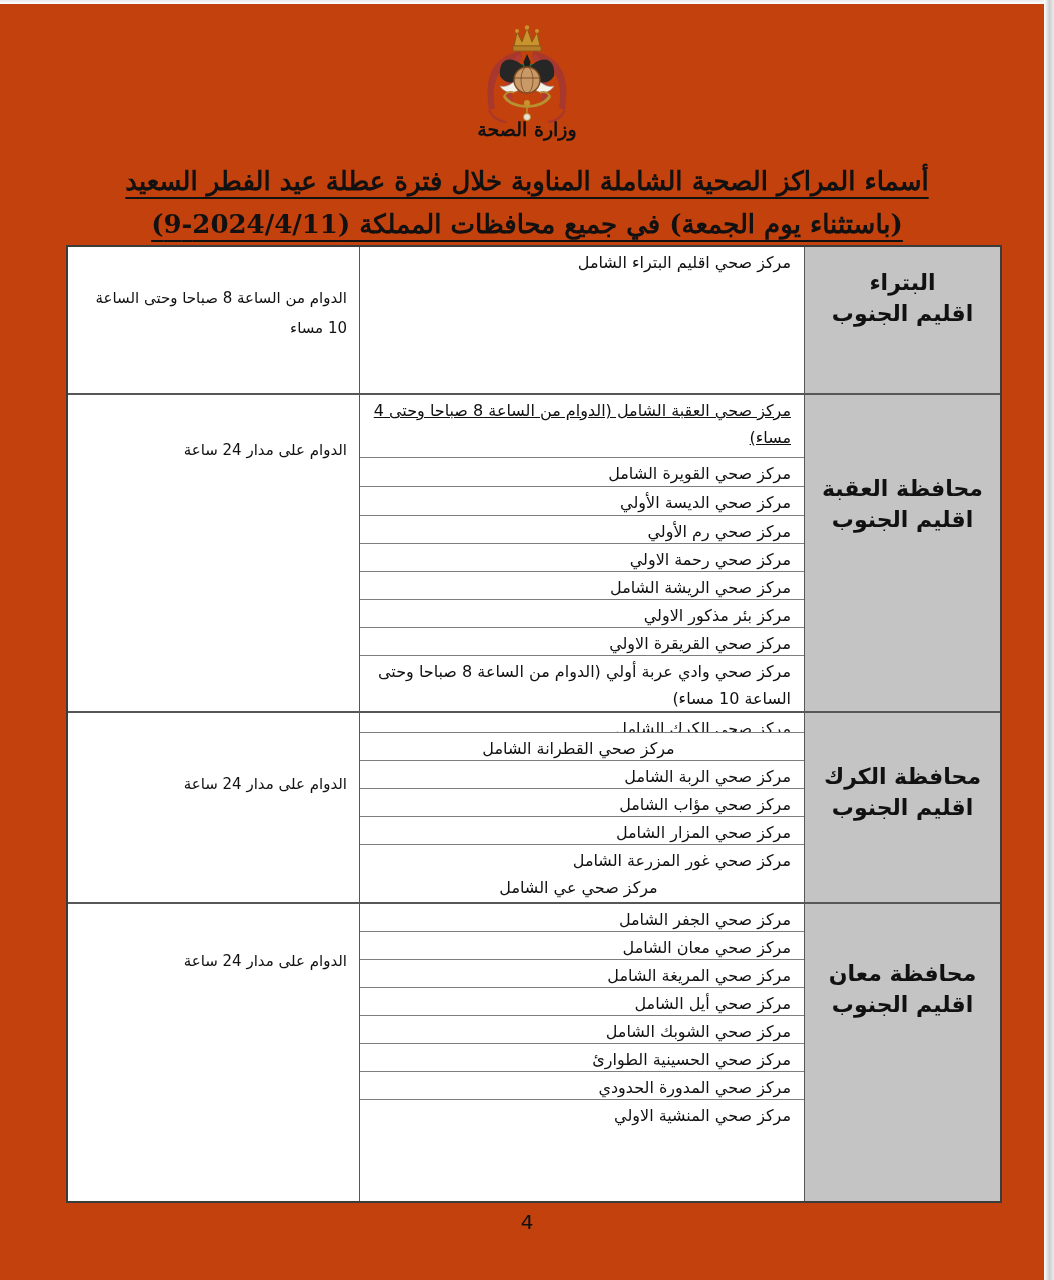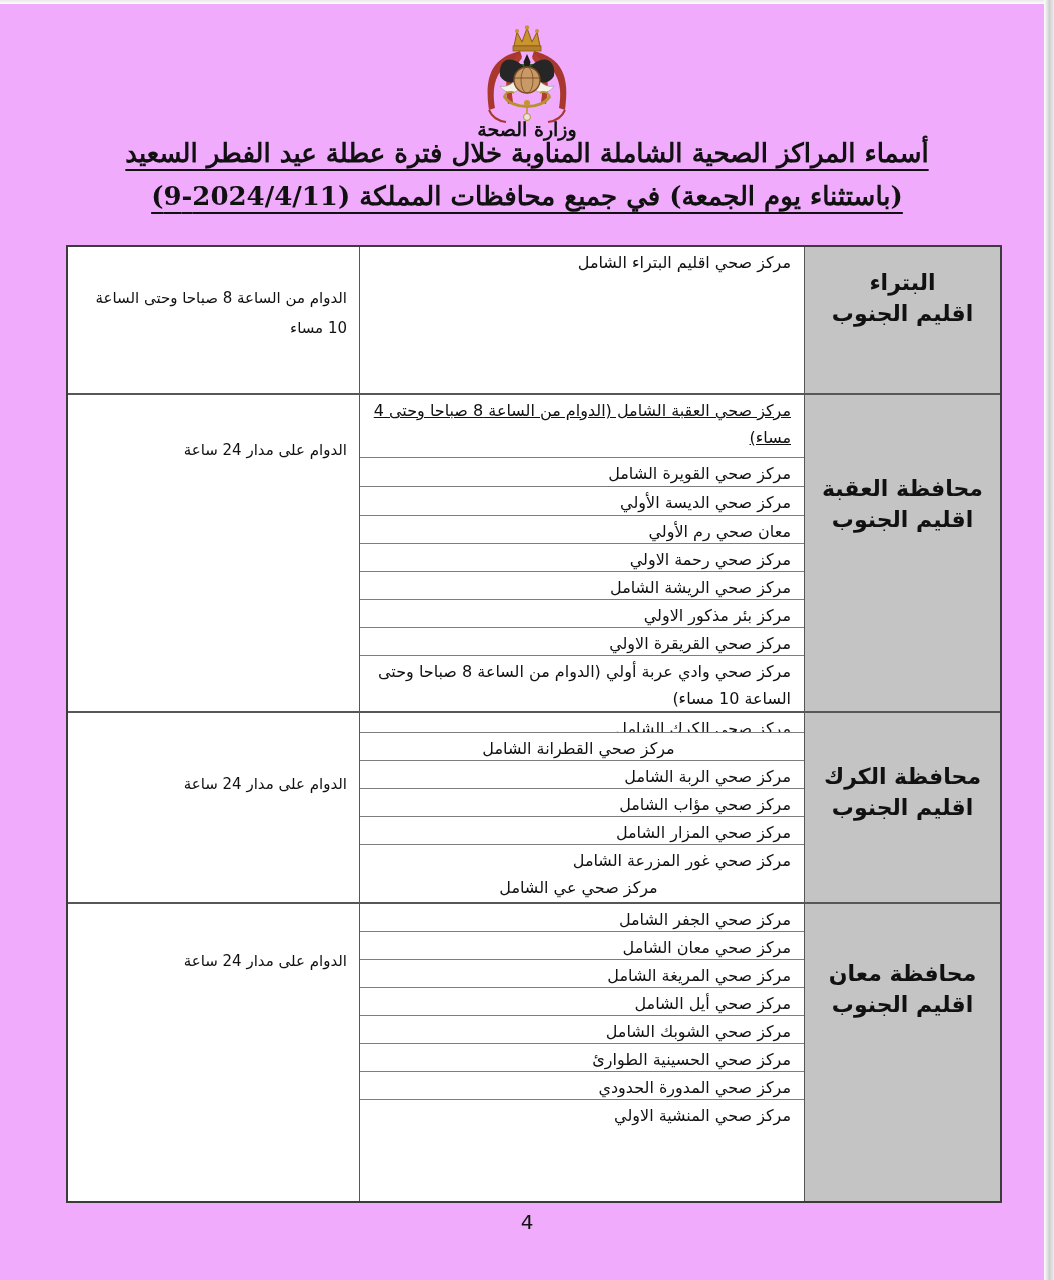--- a/index.html
+++ b/index.html
@@ -1,34 +1,34 @@
 <!DOCTYPE html>
 <html lang="ar"><head>
 <meta charset="utf-8">
 <style>
   html,body{margin:0;padding:0;background:#ffffff;}
   .page{
-    position:relative;width:1054px;height:1280px;background:#f0abfc;overflow:hidden;
+    position:relative;width:1054px;height:1280px;background:#c2410c;overflow:hidden;
     font-family:"DejaVu Sans","Liberation Sans",sans-serif;color:#111;
   }
   .scan-edge-right{
     position:absolute;top:0;right:0;width:10px;height:100%;
     background:linear-gradient(to right,#ffffff 0%,#cfcfcf 55%,#ececec 100%);
   }
   .scan-edge-top{
     position:absolute;top:0;left:0;width:100%;height:4px;
     background:linear-gradient(to bottom,#e9e9e9,#ffffff);
   }
   .logo{position:absolute;top:24px;left:50%;transform:translateX(-50%);}
   .ministry{
     position:absolute;top:118px;left:0;width:100%;text-align:center;direction:rtl;
     font-family:"DejaVu Serif","Liberation Serif",serif;font-size:19px;font-weight:600;
   }
   .title{
-    position:absolute;top:132px;left:0;width:100%;text-align:center;direction:rtl;
+    position:absolute;top:160px;left:0;width:100%;text-align:center;direction:rtl;
     font-family:"DejaVu Serif","Liberation Serif",serif;font-weight:bold;font-size:26px;line-height:43px;
   }
   .title div{
     display:inline-block;text-decoration:underline;text-decoration-thickness:2px;text-underline-offset:7px;
     margin:0 auto;white-space:nowrap;
   }
   .title .l2{display:block;}
   .tbl{
     position:absolute;top:245px;left:66px;width:936px;height:958px;box-sizing:border-box;
     border:2px solid #3c3c3c;direction:rtl;display:flex;flex-direction:column;background:#fff;
@@ -118,21 +118,21 @@
 
     <section class="section" style="height:318px;">
       <div class="region">
         <div class="rn-aqaba">محافظة العقبة</div>
         <div>اقليم الجنوب</div>
       </div>
       <div class="centers">
         <div class="ccell" style="height:63px;text-decoration:underline;">مركز صحي العقبة الشامل (الدوام من الساعة 8 صباحا وحتى 4 مساء)</div>
         <div class="ccell" style="height:29px;">مركز صحي القويرة الشامل</div>
         <div class="ccell" style="height:29px;">مركز صحي الديسة الأولي</div>
-        <div class="ccell" style="height:28px;">معان صحي رم الأولي</div>
+        <div class="ccell" style="height:28px;">مركز صحي رم الأولي</div>
         <div class="ccell" style="height:28px;">مركز صحي رحمة الاولي</div>
         <div class="ccell" style="height:28px;">مركز صحي الريشة الشامل</div>
         <div class="ccell" style="height:28px;">مركز بئر مذكور الاولي</div>
         <div class="ccell" style="height:28px;">مركز صحي القريقرة الاولي</div>
         <div class="ccell">مركز صحي وادي عربة أولي (الدوام من الساعة 8 صباحا وحتى الساعة 10 مساء)</div>
       </div>
       <div class="hours pt-aqaba">الدوام على مدار 24 ساعة</div>
     </section>
 
     <section class="section" style="height:191px;">

